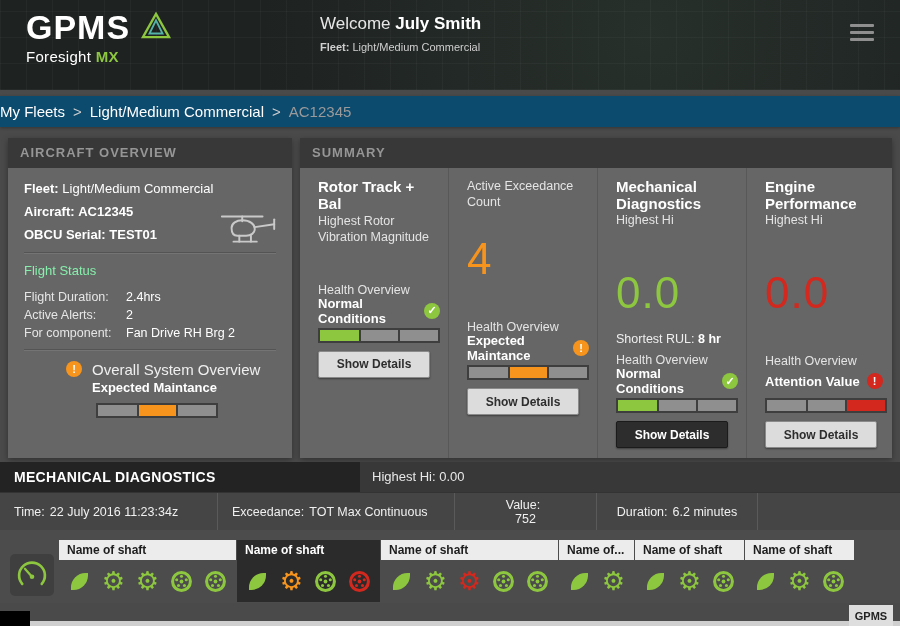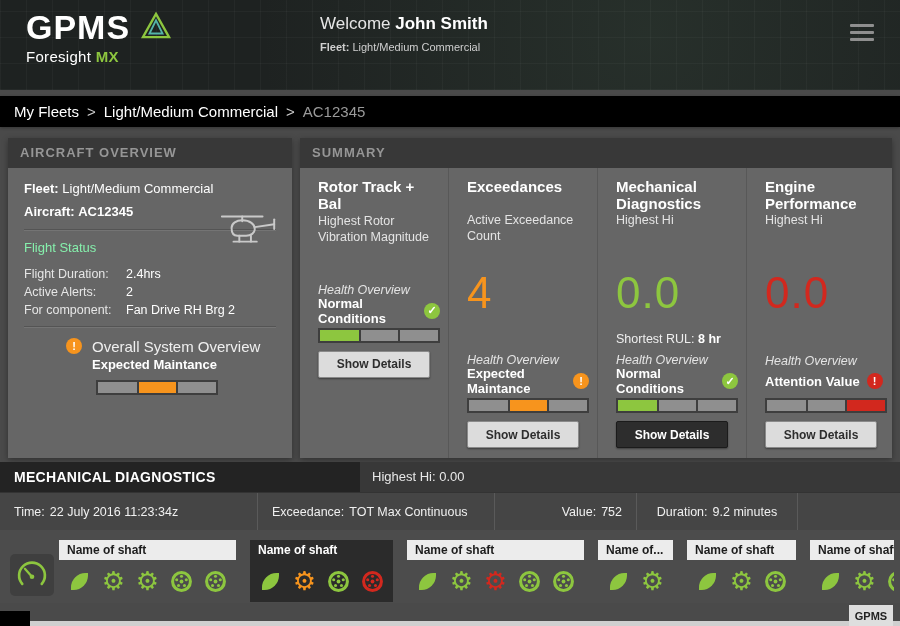--- a/index.html
+++ b/index.html
@@ -22,22 +22,22 @@
   .logo-sub .accent{color:#8dc63f;font-weight:bold;}
   .welcome-block{position:absolute;left:320px;top:14px;}
   .welcome-line{font-size:17px;color:#e6e6e6;}
   .welcome-line .un{font-weight:bold;color:#fff;}
   .fleet-line{font-size:11px;color:#cfcfcf;margin-top:7px;}
   .fleet-line .fl{font-weight:bold;}
   .hamburger{position:absolute;right:26px;top:24px;width:24px;}
   .hamburger i{display:block;height:3px;background:#8f8f8f;margin-bottom:4px;border-radius:1px;}
 
   
-  .breadcrumb{position:absolute;left:0;top:96px;width:900px;height:31px;background:#000000;
-    display:flex;align-items:center;padding-left:14px;box-sizing:border-box;font-size:15px;
+  .breadcrumb{position:absolute;left:0;top:96px;width:900px;height:31px;background:#0c4a6e;
+    display:flex;align-items:center;padding-left:0;box-sizing:border-box;font-size:15px;
     box-shadow:0 1px 3px rgba(0,0,0,0.3);}
   .bc-item{color:#fff;margin-right:8px;}
   .bc-item.current{color:#9a9a9a;}
   .bc-sep{color:#cfcfcf;margin-right:8px;}
 
   
   .panel{position:absolute;box-shadow:0 2px 6px rgba(0,0,0,0.35);}
   .panel-header{height:30px;background:#383838;color:#969696;font-size:13px;font-weight:bold;
     letter-spacing:1px;line-height:30px;padding-left:12px;}
   .panel-body{background:#666666;height:290px;box-sizing:border-box;}
@@ -70,50 +70,50 @@
 
   
   .summary .panel-body{display:flex;}
   .card{flex:1;padding:10px 8px 10px 18px;box-sizing:border-box;display:flex;flex-direction:column;}
   .card + .card{border-left:1px solid #585858;}
   .c-title{font-size:15px;font-weight:bold;line-height:1.15;min-height:34px;}
   .c-sub{font-size:12.5px;color:#e4e4e4;line-height:1.3;min-height:48px;max-width:120px;}
   .c-value{font-size:44px;height:72px;line-height:66px;letter-spacing:1px;}
   .c-rul{height:22px;font-size:12.5px;color:#efefef;}
   .c-rul b{color:#fff;}
-  .c-hlabel{font-size:12.5px;color:#e4e4e4;height:17px;font-style:italic;}
+  .c-hlabel{font-size:12.5px;color:#e4e4e4;height:17px;}
   .c-status{display:flex;align-items:center;gap:7px;height:22px;font-size:13px;font-weight:bold;}
   .card .bar{margin-top:6px;}
   .btn{margin-top:8px;width:112px;height:27px;background:#dcdcdc;border:1px solid #8a8a8a;
     border-radius:2px;font-family:inherit;font-weight:bold;font-size:12px;color:#2e2e2e;
     box-shadow:0 1px 2px rgba(0,0,0,0.4);}
   .btn.dark{background:#2d2d2d;color:#fff;border-color:#1b1b1b;}
 
   
   .mech-bar{position:absolute;left:0;top:462px;width:900px;height:30px;display:flex;}
   .mech-title{width:360px;background:#232323;font-size:14px;font-weight:bold;line-height:30px;
     padding-left:14px;box-sizing:border-box;letter-spacing:0.3px;}
   .mech-right{flex:1;background:#383838;font-size:13px;color:#e8e8e8;line-height:30px;padding-left:12px;}
 
   
   .info-bar{position:absolute;left:0;top:492px;width:900px;height:38px;background:#454545;
     display:flex;font-size:12.5px;color:#f0f0f0;border-top:1px solid #333;box-sizing:border-box;}
   .info-cell{display:flex;align-items:center;border-right:1px solid #5a5a5a;box-sizing:border-box;
     padding:0 14px;white-space:nowrap;}
   .info-cell .lab{margin-right:5px;}
-  .ic0{width:258px;}.ic1{width:237px;}.ic2{width:142px;justify-content:flex-end;}
+  .ic0{width:218px;}.ic1{width:237px;}.ic2{width:142px;justify-content:center;flex-direction:column;}
   .ic3{width:161px;justify-content:center;}
   .info-fill{flex:1;}
 
   
   .shaft-strip{position:absolute;left:0;top:530px;width:900px;height:73px;background:#4c4c4c;
     display:flex;align-items:flex-start;gap:5px;padding:10px 6px 0 10px;box-sizing:border-box;}
   .gauge-chip{width:44px;height:42px;margin-top:14px;background:#3f3f3f;border-radius:5px;
     display:flex;align-items:center;justify-content:center;}
-  .shaft-groups{display:flex;gap:14px;flex:1;overflow:hidden;}
+  .shaft-groups{display:flex;gap:1px;flex:1;overflow:hidden;}
   .shaft-group{display:flex;flex-direction:column;}
   .sg-header{height:20px;background:#ececec;color:#1d1d1d;font-size:12px;font-weight:bold;
     line-height:20px;padding:0 8px;white-space:nowrap;overflow:hidden;text-overflow:ellipsis;}
   .sg-icons{display:flex;align-items:center;gap:9px;height:42px;padding:0 8px;}
   .shaft-group.selected{background:#2b2b2b;}
   .shaft-group.selected .sg-header{background:#2b2b2b;color:#fff;}
   .sicon{width:25px;height:25px;display:inline-flex;align-items:center;justify-content:center;}
   .sicon.gear{font-size:26px;line-height:1;font-family:"DejaVu Sans",sans-serif;}
   .sicon.leaf i{display:block;width:17px;height:17px;background:currentColor;border-radius:85% 0 85% 0;}
 
@@ -140,21 +140,21 @@
         </svg>
       </div>
       <div class="logo-sub" data-interactable="false">
         <span data-interactable="false">Foresight</span>
         <span class="accent" data-interactable="false">MX</span>
       </div>
     </div>
     <div class="welcome-block" data-interactable="false">
       <div class="welcome-line">
         <span class="wl" data-interactable="false">Welcome</span>
-        <span class="un" data-interactable="false">John Smith</span>
+        <span class="un" data-interactable="false">July Smith</span>
       </div>
       <div class="fleet-line">
         <span class="fl" data-interactable="false">Fleet:</span>
         <span data-interactable="false">Light/Medium Commercial</span>
       </div>
     </div>
     <div class="hamburger" data-interactable="true">
         <i></i>
         <i></i>
         <i></i>
@@ -183,20 +183,24 @@
         <line x1="34" y1="26" x2="34" y2="32"></line>
       </svg>
       <div class="kv" data-interactable="false">
         <b data-interactable="false">Fleet:</b>
         <span data-interactable="false">Light/Medium Commercial</span>
       </div>
       <div class="kv" data-interactable="false">
         <b data-interactable="false">Aircraft:</b>
         <b data-interactable="false">AC12345</b>
       </div>
+      <div class="kv" data-interactable="false">
+        <b data-interactable="false">OBCU Serial:</b>
+        <b data-interactable="false">TEST01</b>
+      </div>
       <div class="divider" data-interactable="false"></div>
       <div class="fs-label" data-interactable="false">Flight Status</div>
       <div class="stat" data-interactable="false">
         <span class="sl" data-interactable="false">Flight Duration:</span>
         <b data-interactable="false">2.4hrs</b>
       </div>
       <div class="stat" data-interactable="false">
         <span class="sl" data-interactable="false">Active Alerts:</span>
         <b data-interactable="false">2</b>
       </div>
@@ -235,21 +239,20 @@
         </div>
         <div class="bar" data-interactable="false">
           <i class="seg" style="background: rgb(141, 198, 63); left: 0%;"></i>
             <i class="tick t1"></i>
             <i class="tick t2"></i>
         </div>
         <button class="btn" data-interactable="true">Show Details</button>
       </div>
 
       <div class="card" data-interactable="false">
-        <div class="c-title" data-interactable="false">Exceedances</div>
         <div class="c-sub" data-interactable="false">Active Exceedance Count</div>
         <div class="c-value" data-interactable="false" style="color: rgb(247, 148, 29);">4</div>
         <div class="c-rul" data-interactable="false"></div>
         <div class="c-hlabel" data-interactable="false">Health Overview</div>
         <div class="c-status" data-interactable="false">
           <span data-interactable="false">Expected Maintance</span>
           <span class="hicon" data-interactable="false" style="background: rgb(247, 148, 29);">!</span>
         </div>
         <div class="bar" data-interactable="false">
           <i class="seg" style="background: rgb(247, 148, 29); left: 33.5%;"></i>
@@ -317,21 +320,21 @@
     <div class="info-cell ic1" data-interactable="false">
       <span class="lab" data-interactable="false">Exceedance:</span>
       <span data-interactable="false">TOT Max Continuous</span>
     </div>
     <div class="info-cell ic2" data-interactable="false">
       <span class="lab" data-interactable="false">Value:</span>
       <span data-interactable="false">752</span>
     </div>
     <div class="info-cell ic3" data-interactable="false">
       <span class="lab" data-interactable="false">Duration:</span>
-      <span data-interactable="false">9.2 minutes</span>
+      <span data-interactable="false">6.2 minutes</span>
     </div>
     <div class="info-fill" data-interactable="false"></div>
   </div>
 
   <div class="shaft-strip" data-interactable="false">
     <div class="gauge-chip" data-interactable="true">
       <svg width="32" height="32" viewBox="0 0 36 36">
         <path d="M7 28 A 14.5 14.5 0 1 1 29 28" fill="none" stroke="#8dc63f" stroke-width="3" stroke-linecap="round"></path>
         <line x1="18" y1="20" x2="10" y2="11" stroke="#8dc63f" stroke-width="2.5" stroke-linecap="round"></line>
         <circle cx="18" cy="20" r="2.6" fill="#8dc63f"></circle>

